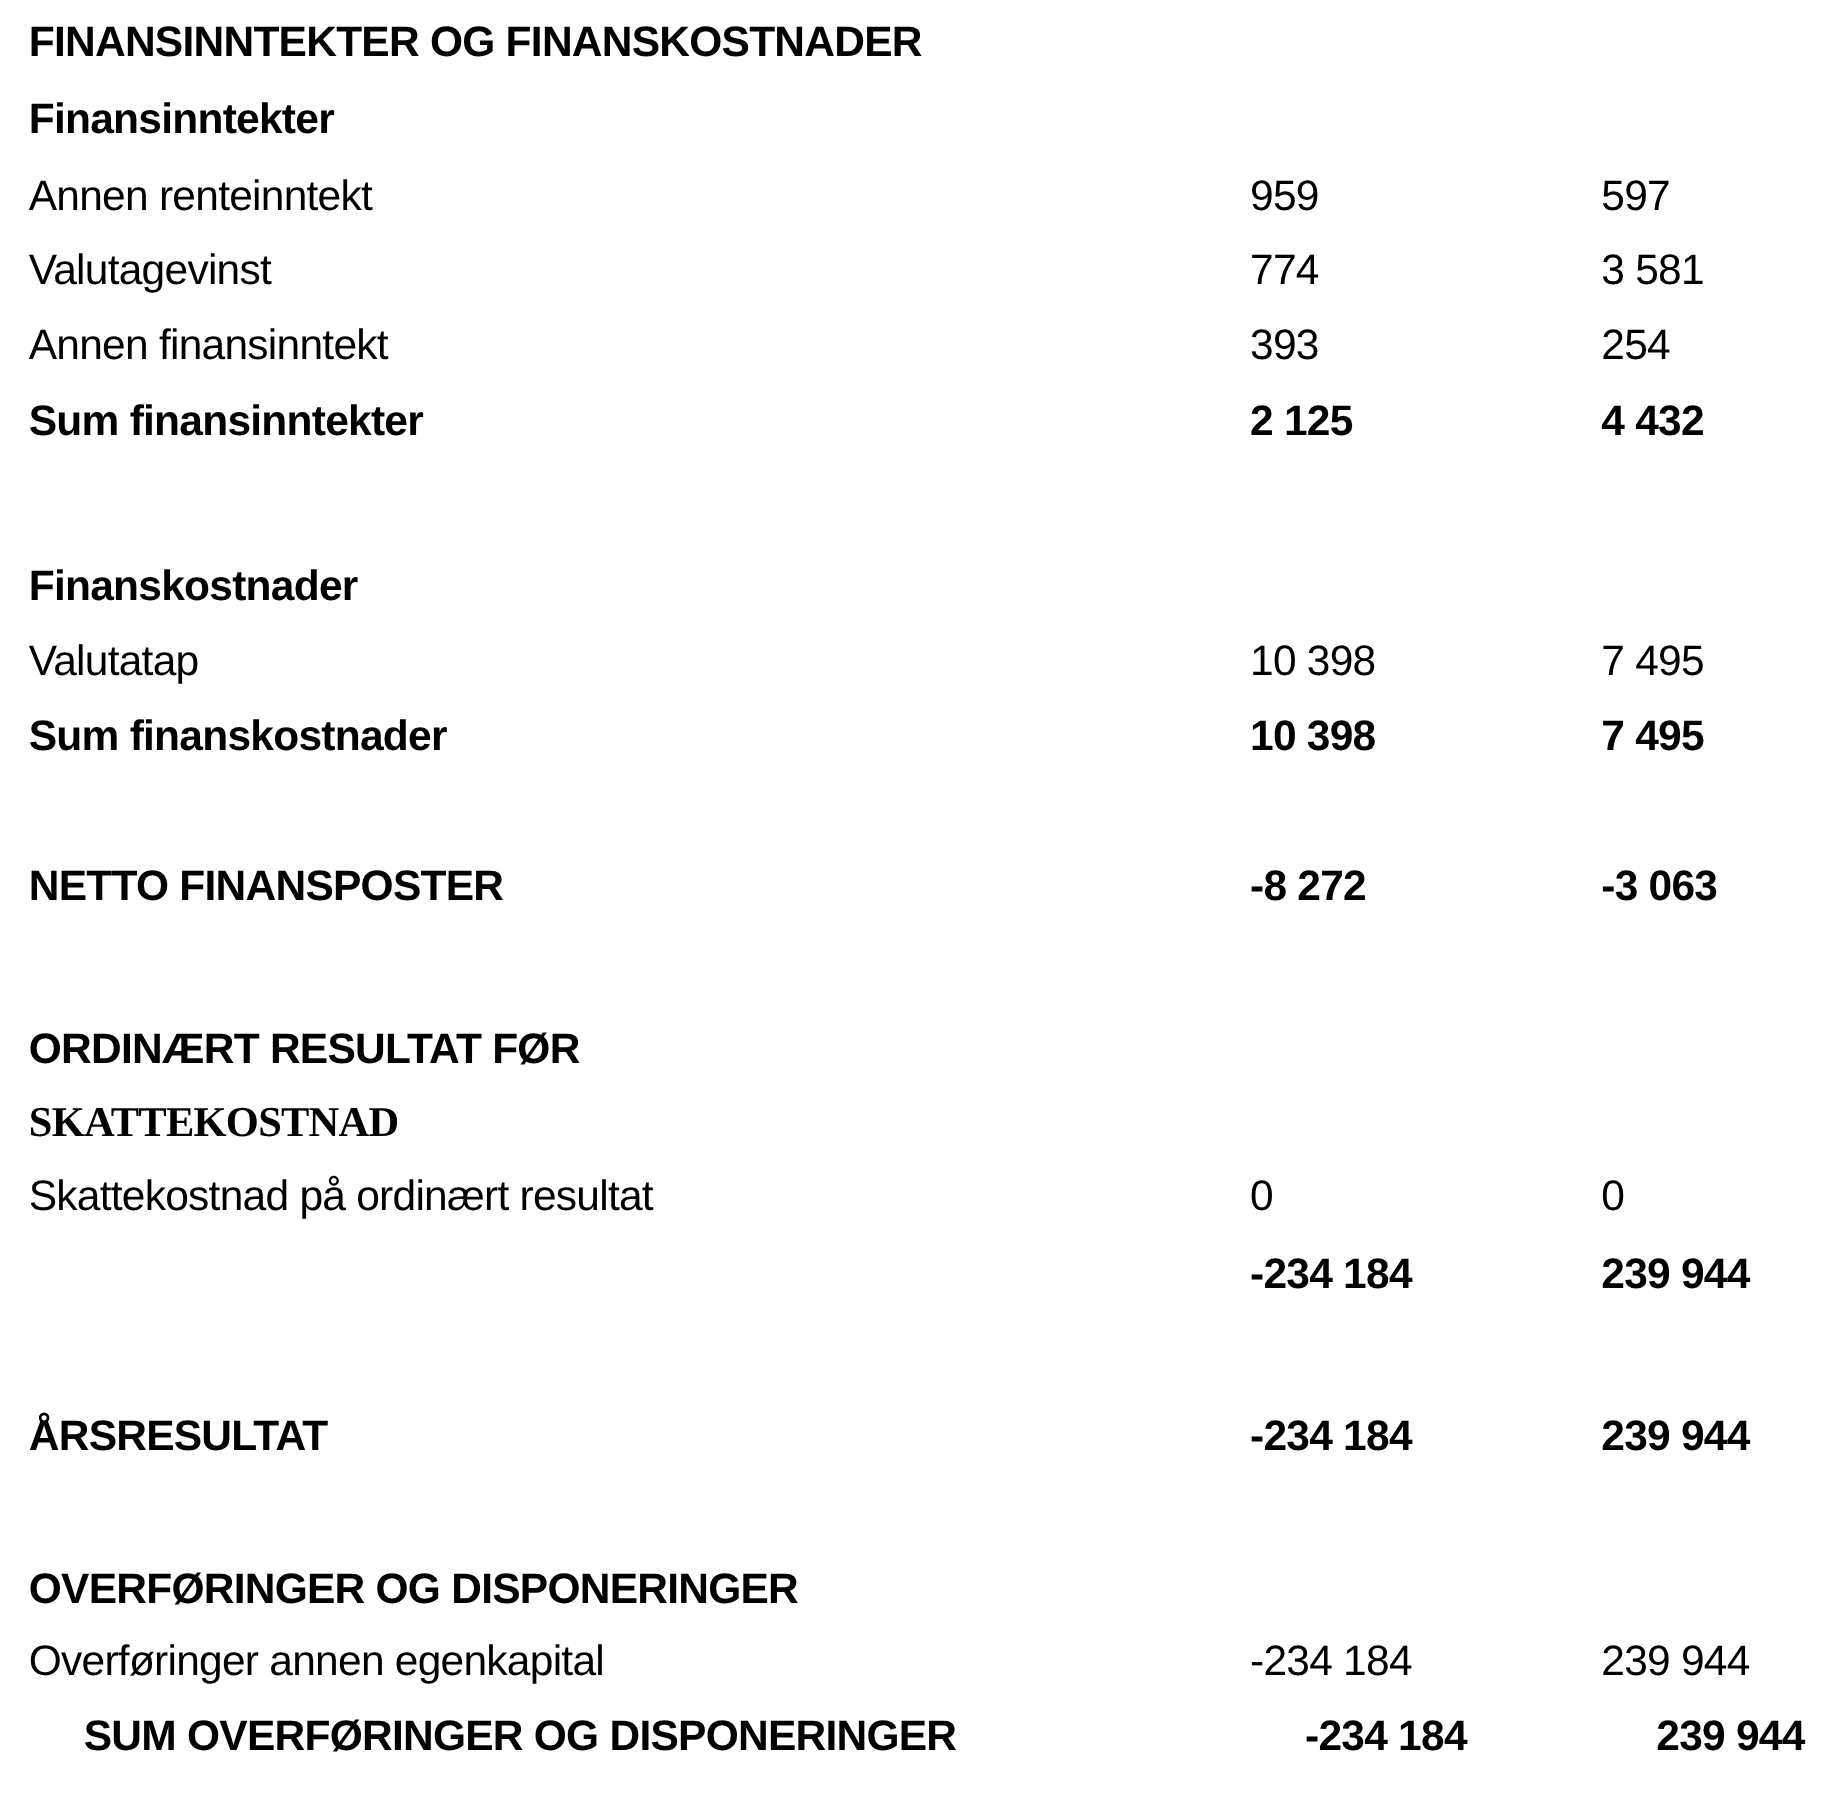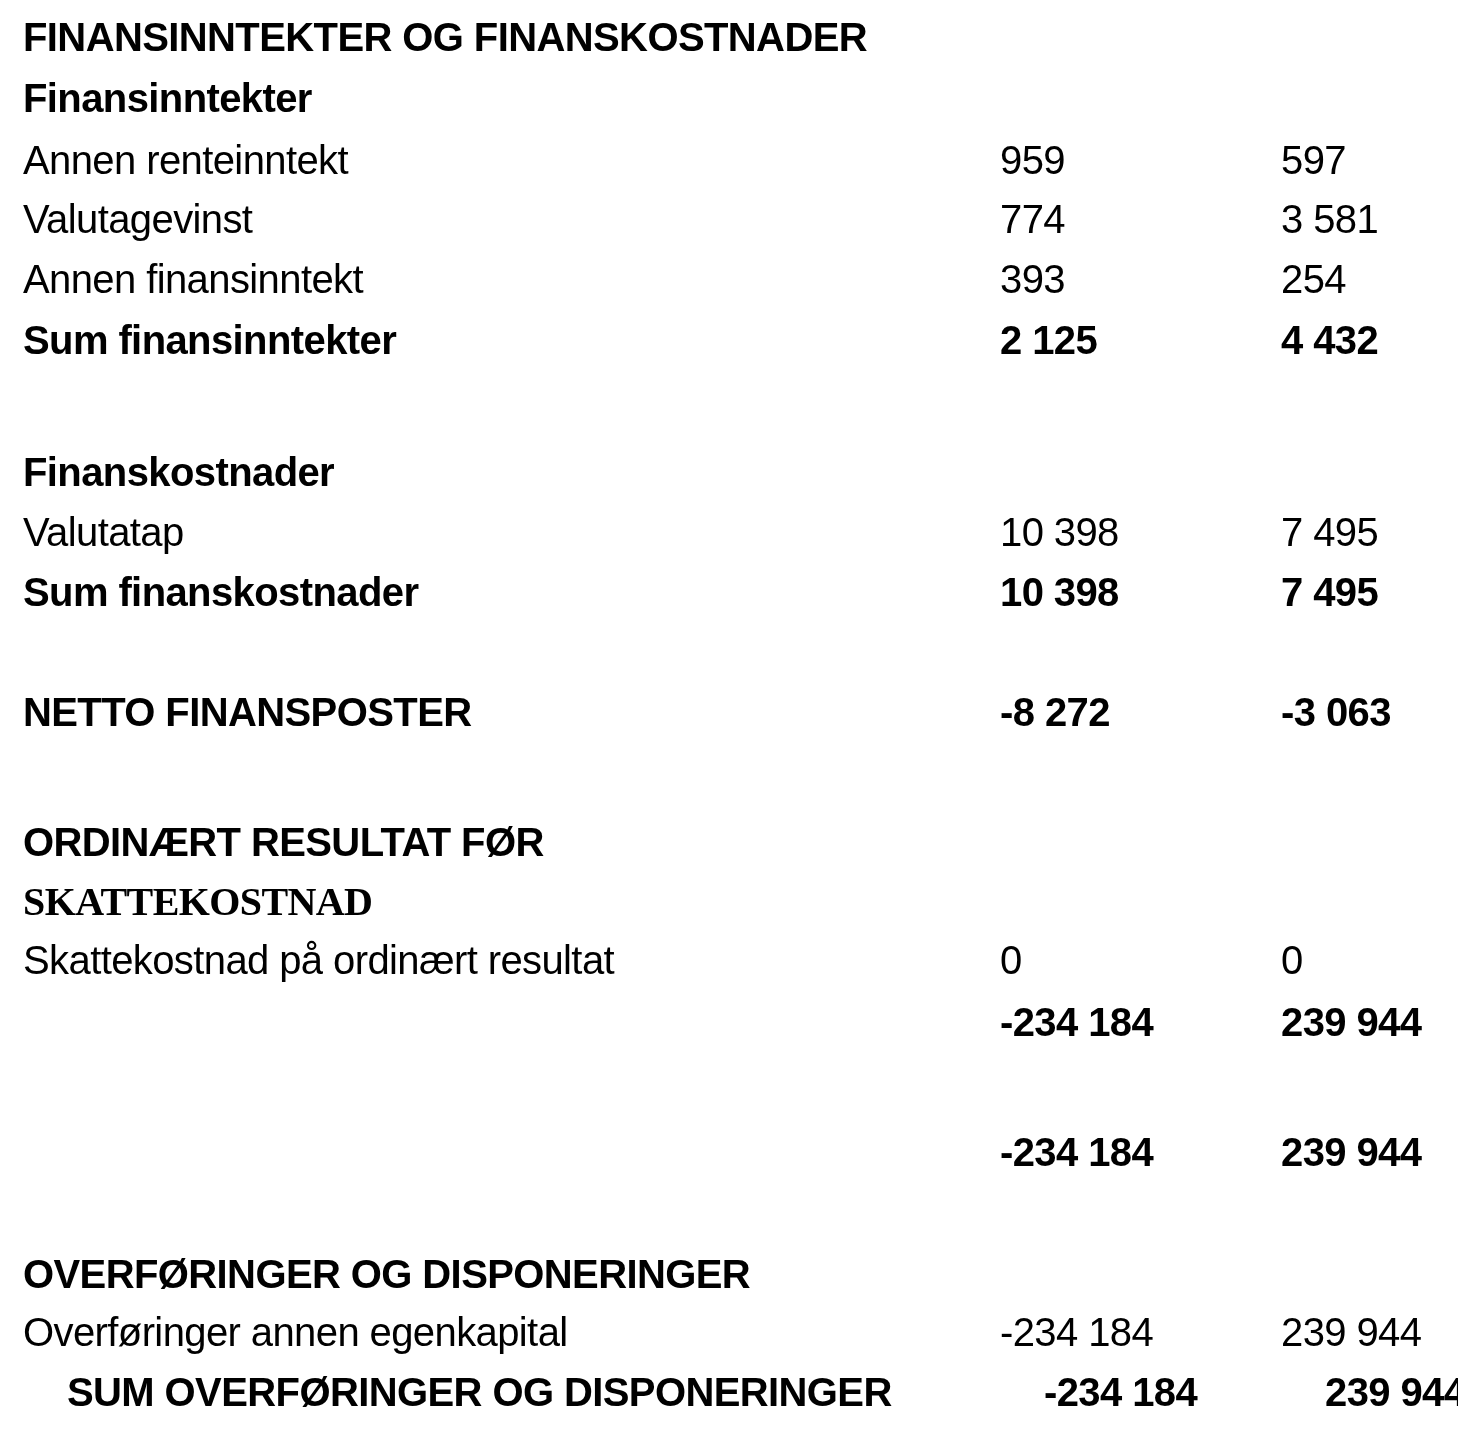--- a/index.html
+++ b/index.html
@@ -7,21 +7,21 @@
     padding: 0;
     background: #ffffff;
   }
   #page {
     position: relative;
     width: 1458px;
     height: 1444px;
     background: #ffffff;
     color: #000000;
     font-family: "Liberation Sans", sans-serif;
-    font-size: 40px;
+    font-size: 34px;
     line-height: 1;
     letter-spacing: -0.6px;
     overflow: hidden;
   }
   .row {
     position: absolute;
     left: 0;
     width: 100%;
     height: 52px;
     white-space: nowrap;
@@ -103,20 +103,21 @@
       <div class="row" style="top: 940px;">
         <span class="label">Skattekostnad på ordinært resultat</span>
         <span class="v1">0</span>
         <span class="v2">0</span>
       </div>
       <div class="row bold" style="top: 1002px;">
         <span class="v1">-234 184</span>
         <span class="v2">239 944</span>
       </div>
       <div class="row bold" style="top: 1132px;">
+        <span class="label">ÅRSRESULTAT</span>
         <span class="v1">-234 184</span>
         <span class="v2">239 944</span>
       </div>
       <div class="row bold" style="top: 1254px; text-decoration: underline;">
         <span class="label">OVERFØRINGER OG DISPONERINGER</span>
       </div>
       <div class="row" style="top: 1312px; padding-left: 40px;">
         <span class="label">Overføringer annen egenkapital</span>
         <span class="v1">-234 184</span>
         <span class="v2">239 944</span>

